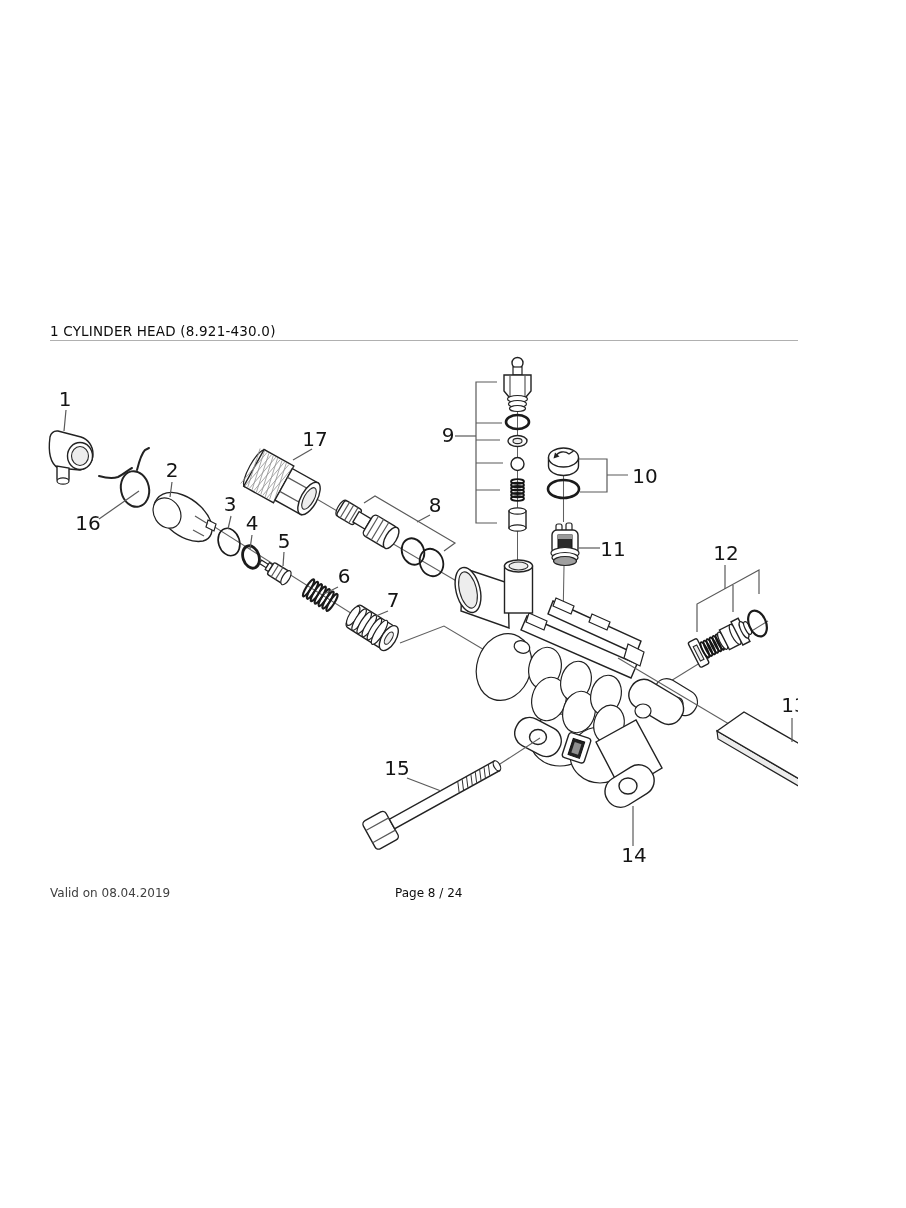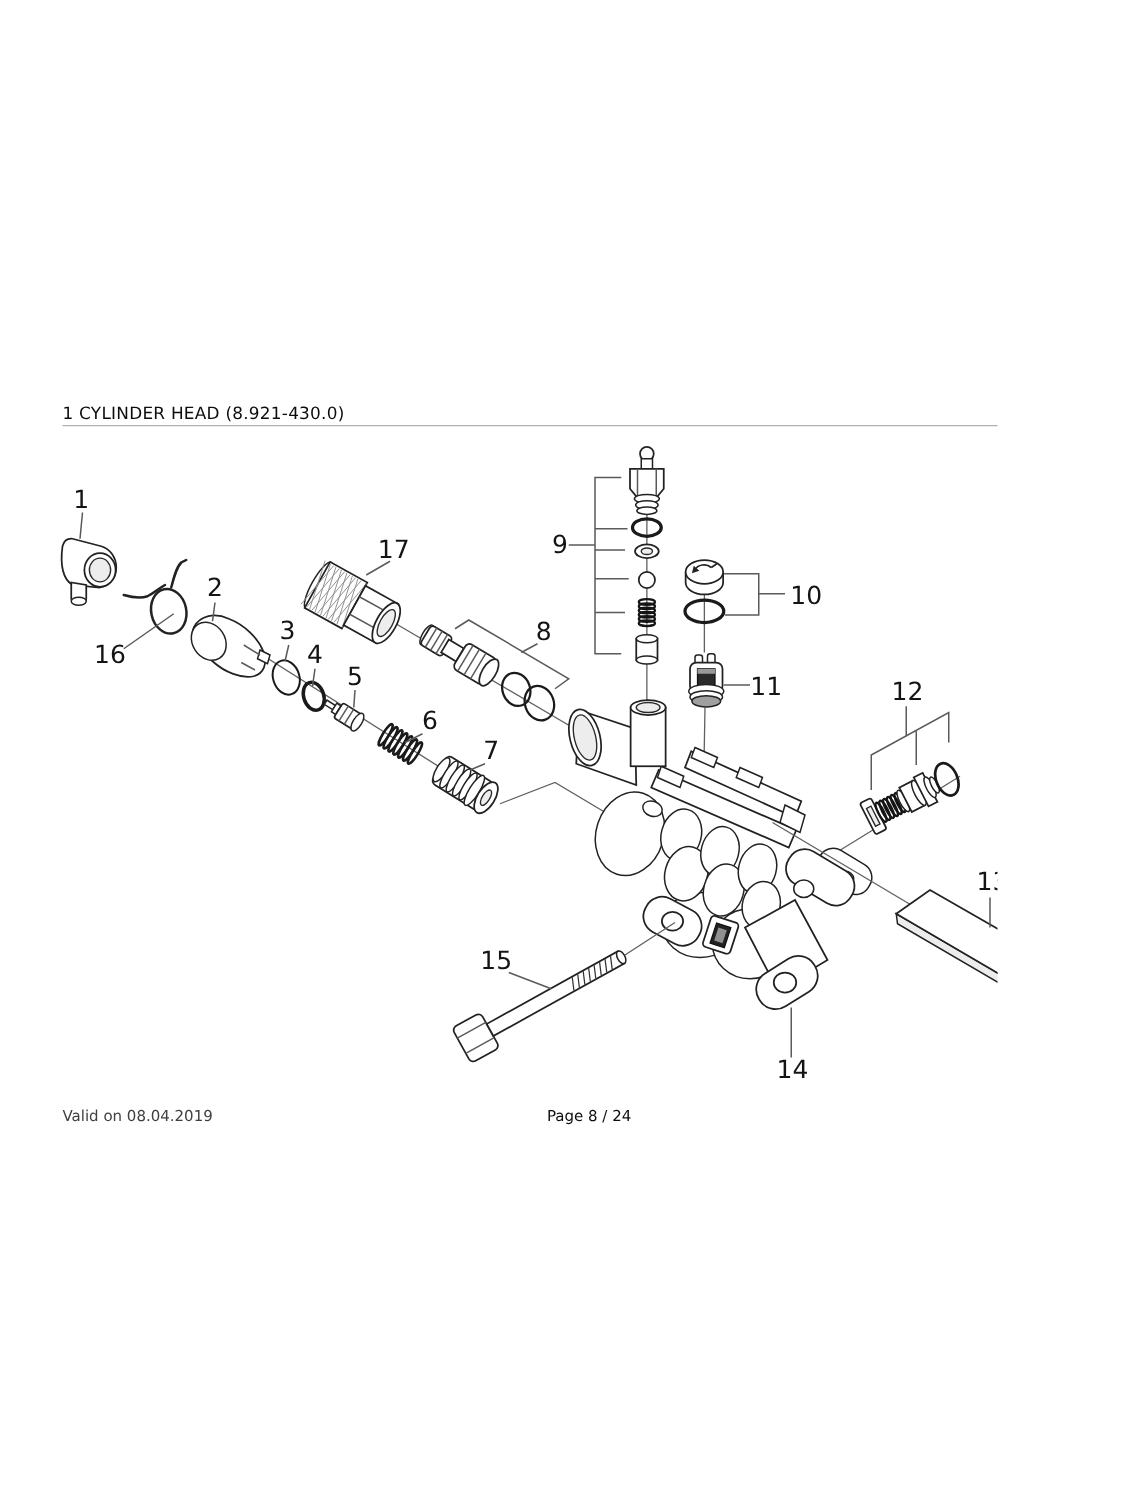--- a/index.html
+++ b/index.html
@@ -1,21 +1,21 @@
 <!DOCTYPE html>
 <html><head>
 <meta charset="utf-8">
 <style>
   html,body{margin:0;padding:0;background:#ffffff;}
   .page{position:relative;width:798px;height:1208px;background:#ffffff;overflow:hidden;
         font-family:"DejaVu Sans","Liberation Sans",sans-serif;color:#111;}
   .title{position:absolute;left:50px;top:323px;font-size:13.5px;letter-spacing:.2px;color:#0d0d0d;white-space:nowrap;}
   .rule{position:absolute;left:50px;top:340px;width:810px;height:0;border-top:1.6px solid #b0b0b0;}
   .footer-left{position:absolute;left:50px;top:886px;font-size:12px;color:#404040;white-space:nowrap;}
-  .footer-center{position:absolute;left:395px;top:886px;width:110px;text-align:right;font-size:12px;color:#0d0d0d;white-space:nowrap;}
+  .footer-center{position:absolute;left:395px;top:886px;width:110px;text-align:left;font-size:12px;color:#0d0d0d;white-space:nowrap;}
   svg text.plabel{font-family:"DejaVu Sans","Liberation Sans",sans-serif;font-size:20px;fill:#141414;}
   svg .ln{stroke:#5a5a5a;stroke-width:1.2;fill:none;}
   svg .ax{stroke:#606060;stroke-width:1.05;fill:none;}
   svg .pt{stroke:#222;stroke-width:1.4;fill:#ffffff;}
   svg .ptl{stroke:#222;stroke-width:1.2;fill:#ffffff;}
   svg .shade{fill:#ededed;stroke:#2a2a2a;stroke-width:1.1;}
   svg .oring{stroke:#1a1a1a;fill:none;}
 </style>
 </head>
 <body>

